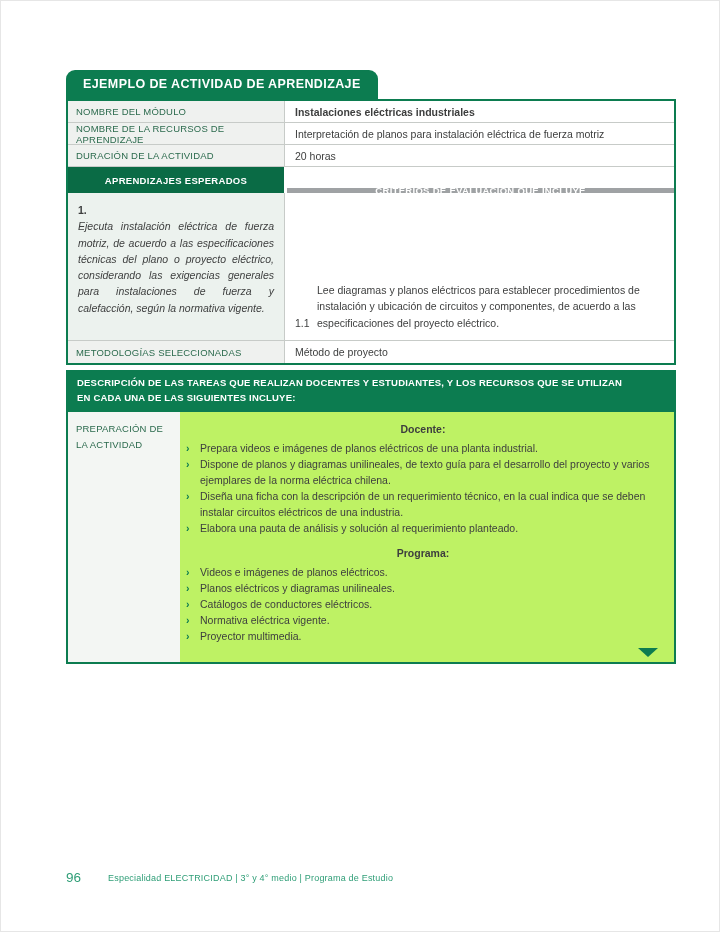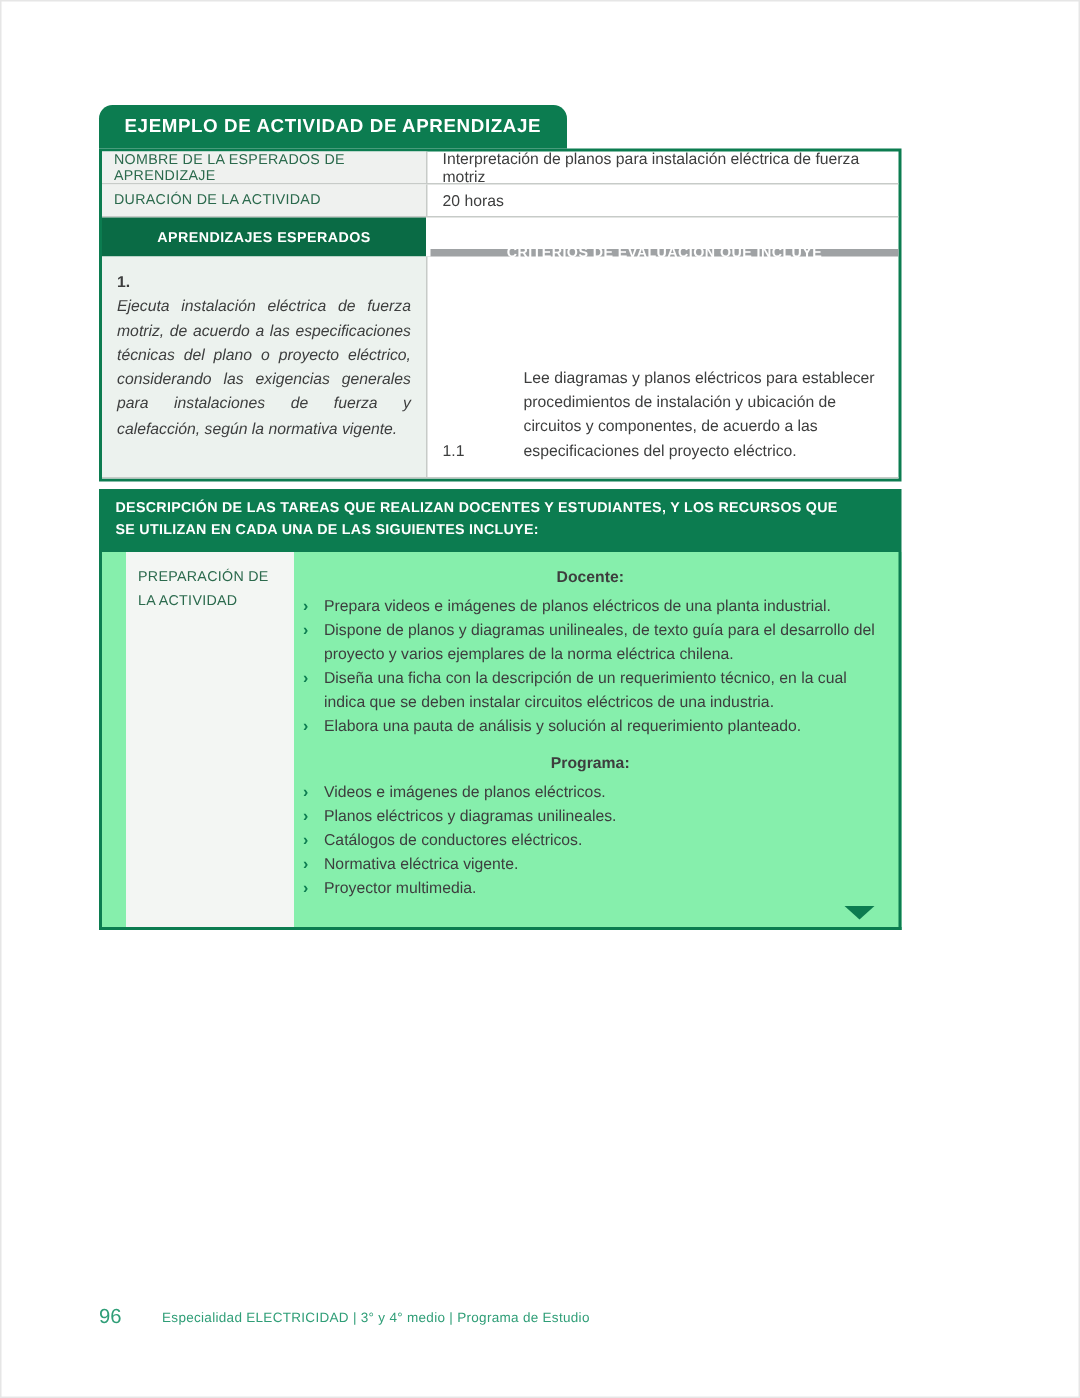--- a/index.html
+++ b/index.html
@@ -11,21 +11,21 @@
     --cell-bg:#ecf2ee;
     --body-text:#3d3e3e;
     --sep:#c7cbc8;
     --footer-green:#2f9e77;
   }
   *{box-sizing:border-box;margin:0;padding:0;}
   html,body{width:720px;height:932px;background:#ffffff;overflow:hidden;}
   body{font-family:"Liberation Sans", sans-serif;color:var(--body-text);position:relative;}
   .page-frame{position:absolute;inset:0;border:1px solid #e6e6e6;pointer-events:none;}
 
-  .content{position:absolute;left:66px;top:70px;width:535px;}
+  .content{position:absolute;left:66px;top:70px;width:610px;}
 
   
   .tab{display:inline-block;background:var(--green);color:#fff;
        border-radius:9px 9px 0 0;padding:7px 17px 8px 17px;
        font-size:12.5px;font-weight:bold;letter-spacing:.4px;}
 
   
   .table1{border:2px solid var(--green);background:#fff;}
   .info-row{display:flex;height:22px;border-bottom:1px solid var(--sep);}
   .info-row:last-child{border-bottom:none;}
@@ -45,30 +45,30 @@
              display:flex;align-items:center;justify-content:center;margin-top:21px;}
 
   .content-row{display:flex;min-height:148px;border-bottom:1px solid var(--sep);}
   .exp-cell{width:216px;background:var(--cell-bg);flex-shrink:0;
             padding:9px 10px;font-size:10.5px;line-height:1.55;}
   .exp-num{font-weight:bold;display:block;}
   .exp-text{text-align:justify;font-style:italic;}
   .crit-cell{flex:1;border-left:1px solid var(--sep);padding:9px 10px 9px 10px;
              font-size:10.5px;line-height:1.55;display:flex;align-items:flex-end;}
   .crit-num{width:22px;flex-shrink:0;}
-  .crit-text{flex:1;margin-left:32px;}
+  .crit-text{flex:1;}
 
   
   .banner{margin-top:5px;background:var(--green);color:#fff;
           padding:6px 38px 7px 11px;font-size:9.5px;font-weight:bold;
           letter-spacing:.2px;line-height:1.55;}
 
   
   .table2{border:2px solid var(--green);border-top:none;display:flex;
-          min-height:237px;position:relative;background:#86efac;padding-left:16px;}
+          min-height:237px;position:relative;background:#bef264;}
   .stage-cell{width:112px;flex-shrink:0;background:#f3f6f3;padding:9px 8px;
               color:var(--green-text);font-size:9.5px;letter-spacing:.2px;line-height:1.6;}
   .stage-body{flex:1;padding:8px 14px 8px 6px;font-size:10.5px;line-height:1.52;}
   .group-heading{font-weight:bold;margin:2px 0 3px 0;text-align:center;}
   ul.blist{list-style:none;margin-bottom:9px;}
   ul.blist li{display:flex;align-items:flex-start;}
   .marker{color:var(--green);width:14px;flex-shrink:0;text-align:left;font-weight:bold;}
   .li-text{flex:1;}
 
   .cont-triangle{position:absolute;right:16px;bottom:5px;width:0;height:0;
@@ -85,21 +85,25 @@
 <body>
 
 <div class="page-frame"></div>
 
 <div class="content">
 
   <div class="tab">EJEMPLO DE ACTIVIDAD DE APRENDIZAJE</div>
 
   <div class="table1">
     <div class="info-row">
-      <div class="label-cell">NOMBRE DE LA ESPERADOS DE APRENDIZAJE</div>
+      <div class="label-cell">NOMBRE DEL MÓDULO</div>
+      <div class="value-cell value-bold">Instalaciones eléctricas industriales</div>
+    </div>
+    <div class="info-row">
+      <div class="label-cell">NOMBRE DE LA RECURSOS DE APRENDIZAJE</div>
       <div class="value-cell">Interpretación de planos para instalación eléctrica de fuerza motriz</div>
     </div>
     <div class="info-row">
       <div class="label-cell">DURACIÓN DE LA ACTIVIDAD</div>
       <div class="value-cell">20 horas</div>
     </div>
 
     <div class="header-row">
       <div class="hdr-left">APRENDIZAJES ESPERADOS</div>
       <div class="hdr-right">CRITERIOS DE EVALUACIÓN QUE INCLUYE</div>
@@ -109,20 +113,24 @@
       <div class="exp-cell">
         <span class="exp-num">1.</span>
         <div class="exp-text">Ejecuta instalación eléctrica de fuerza motriz, de acuerdo a las especificaciones técnicas del plano o proyecto eléctrico, considerando las exigencias generales para instalaciones de fuerza y calefacción, según la normativa vigente.</div>
       </div>
       <div class="crit-cell">
         <span class="crit-num">1.1</span>
         <div class="crit-text">Lee diagramas y planos eléctricos para establecer procedimientos de instalación y ubicación de circuitos y componentes, de acuerdo a las especificaciones del proyecto eléctrico.</div>
       </div>
     </div>
 
+    <div class="info-row">
+      <div class="label-cell">METODOLOGÍAS SELECCIONADAS</div>
+      <div class="value-cell">Método de proyecto</div>
+    </div>
   </div>
 
   <div class="banner">DESCRIPCIÓN DE LAS TAREAS QUE REALIZAN DOCENTES Y ESTUDIANTES, Y LOS RECURSOS QUE SE UTILIZAN EN CADA UNA DE LAS SIGUIENTES INCLUYE:</div>
 
   <div class="table2">
     <div class="stage-cell">PREPARACIÓN DE LA ACTIVIDAD</div>
     <div class="stage-body">
 
       <div class="group-heading">Docente:</div>
       <ul class="blist">

